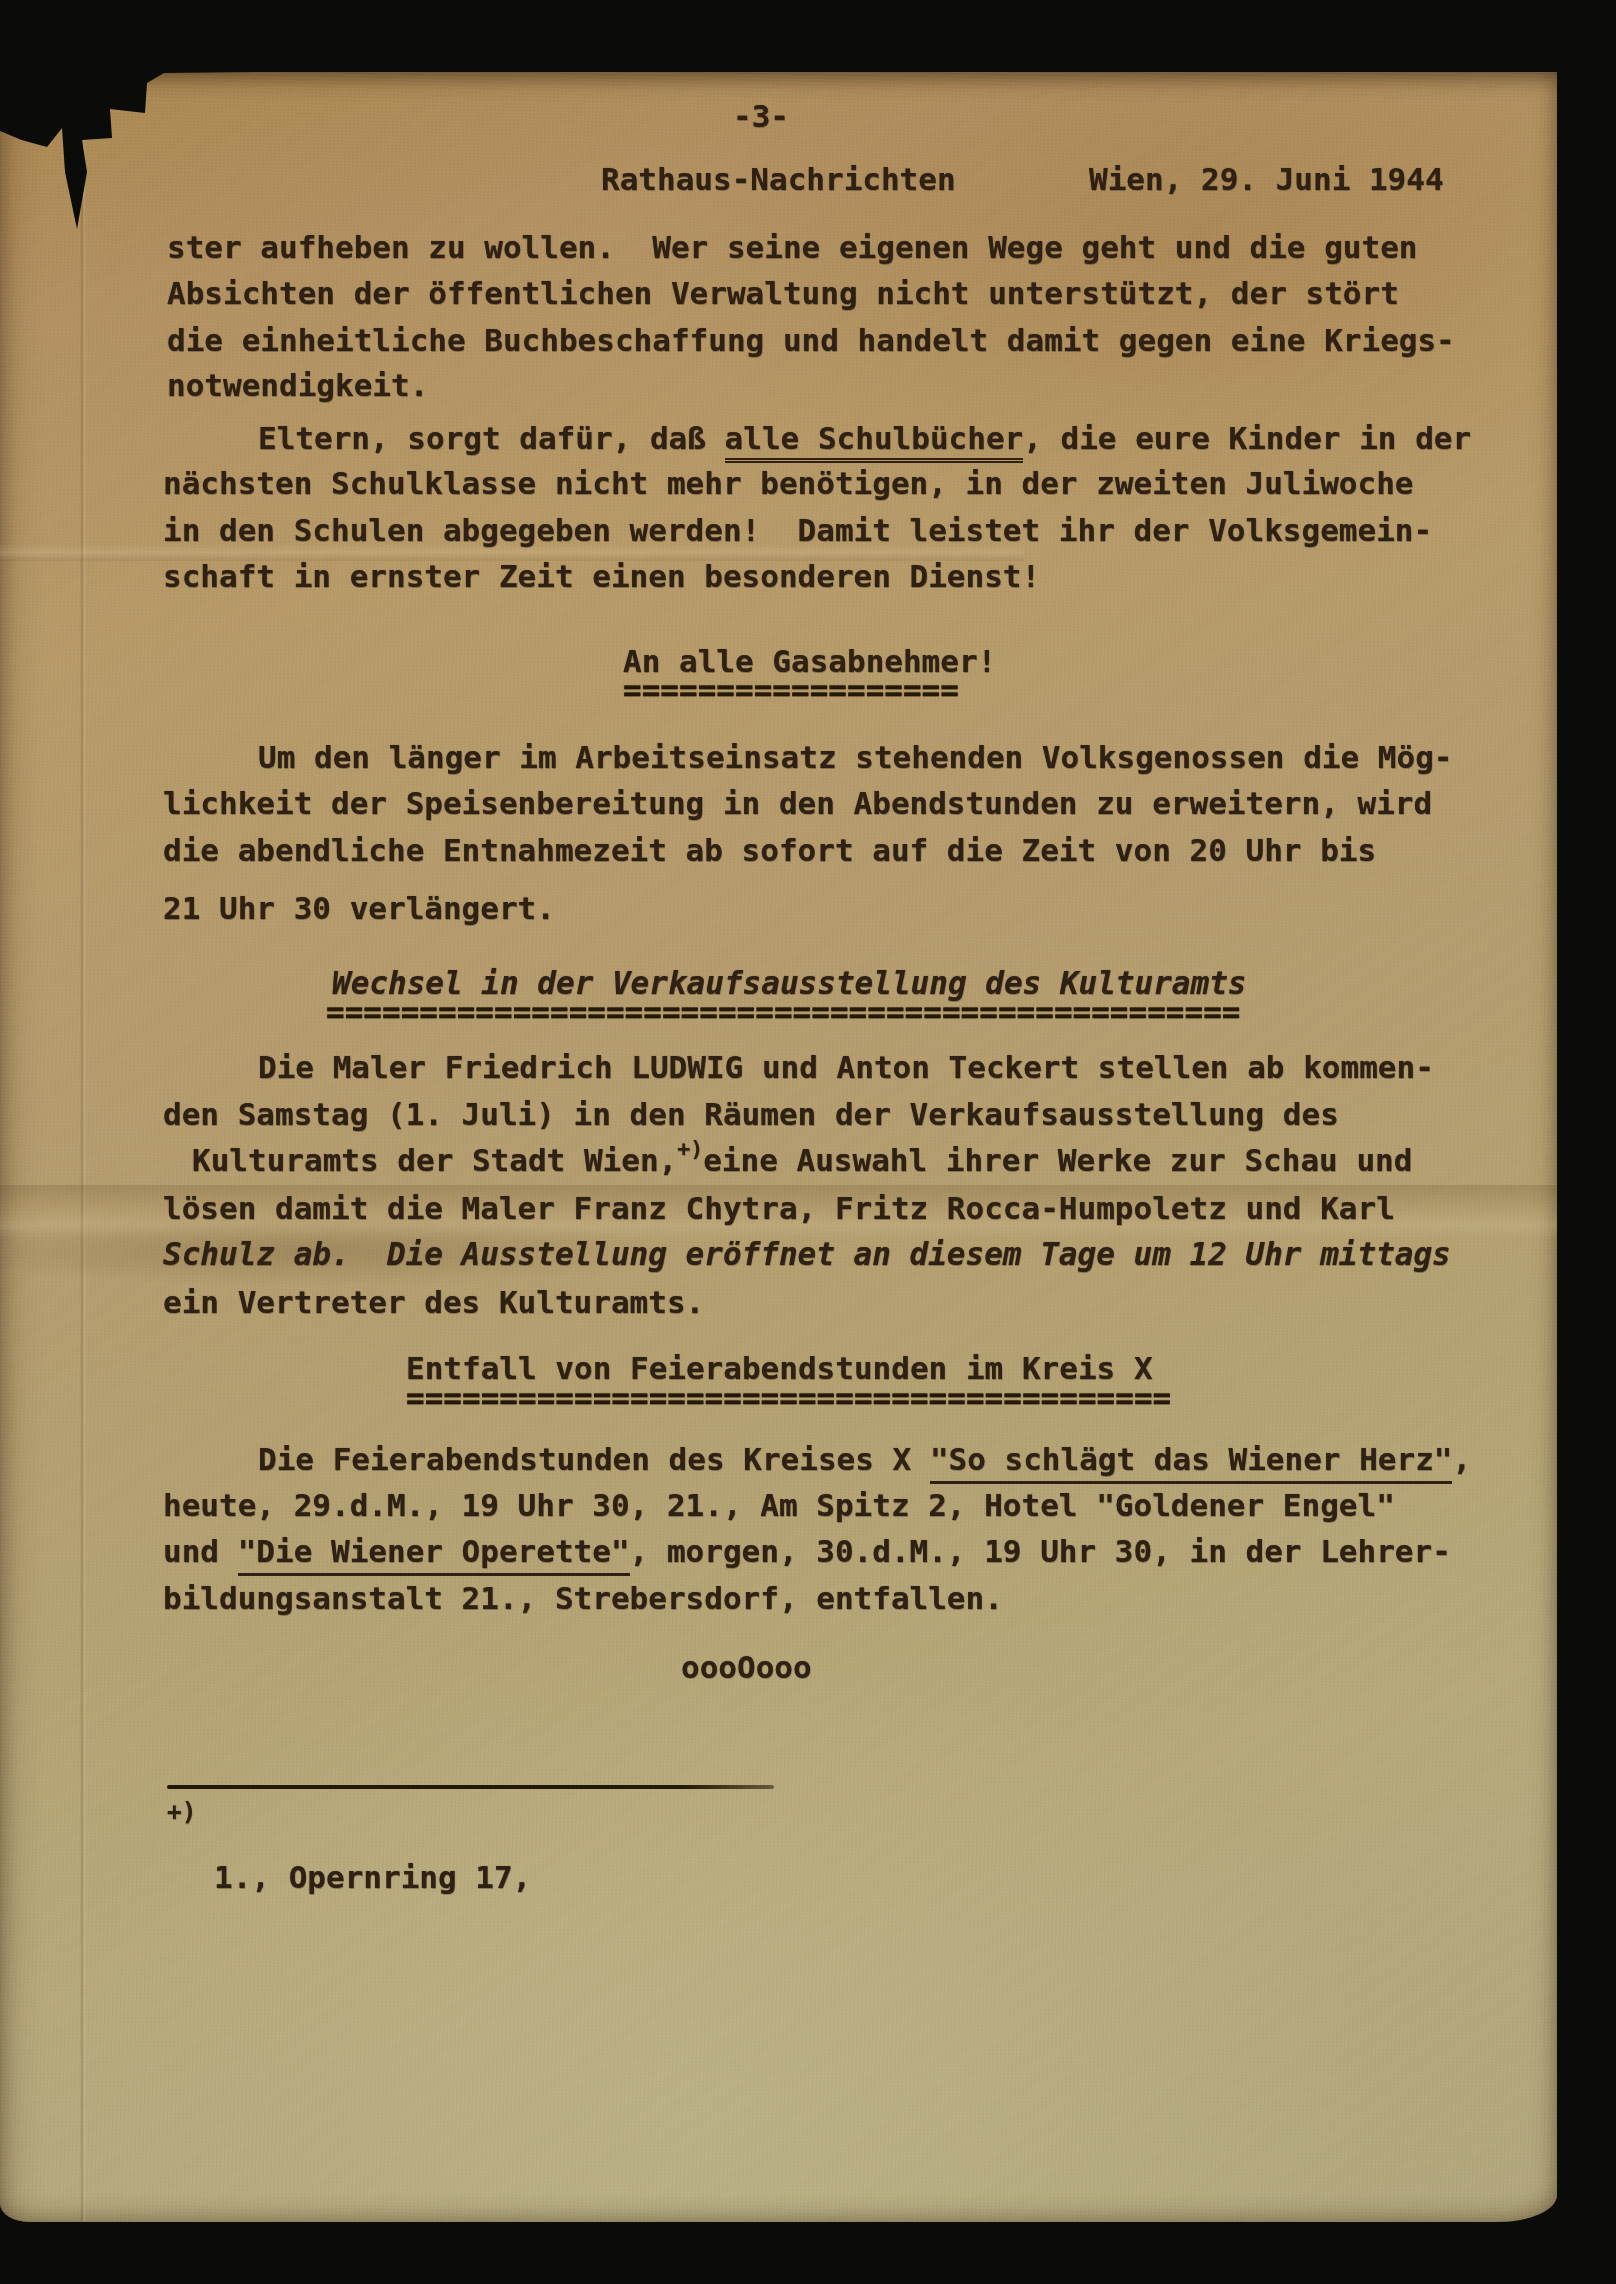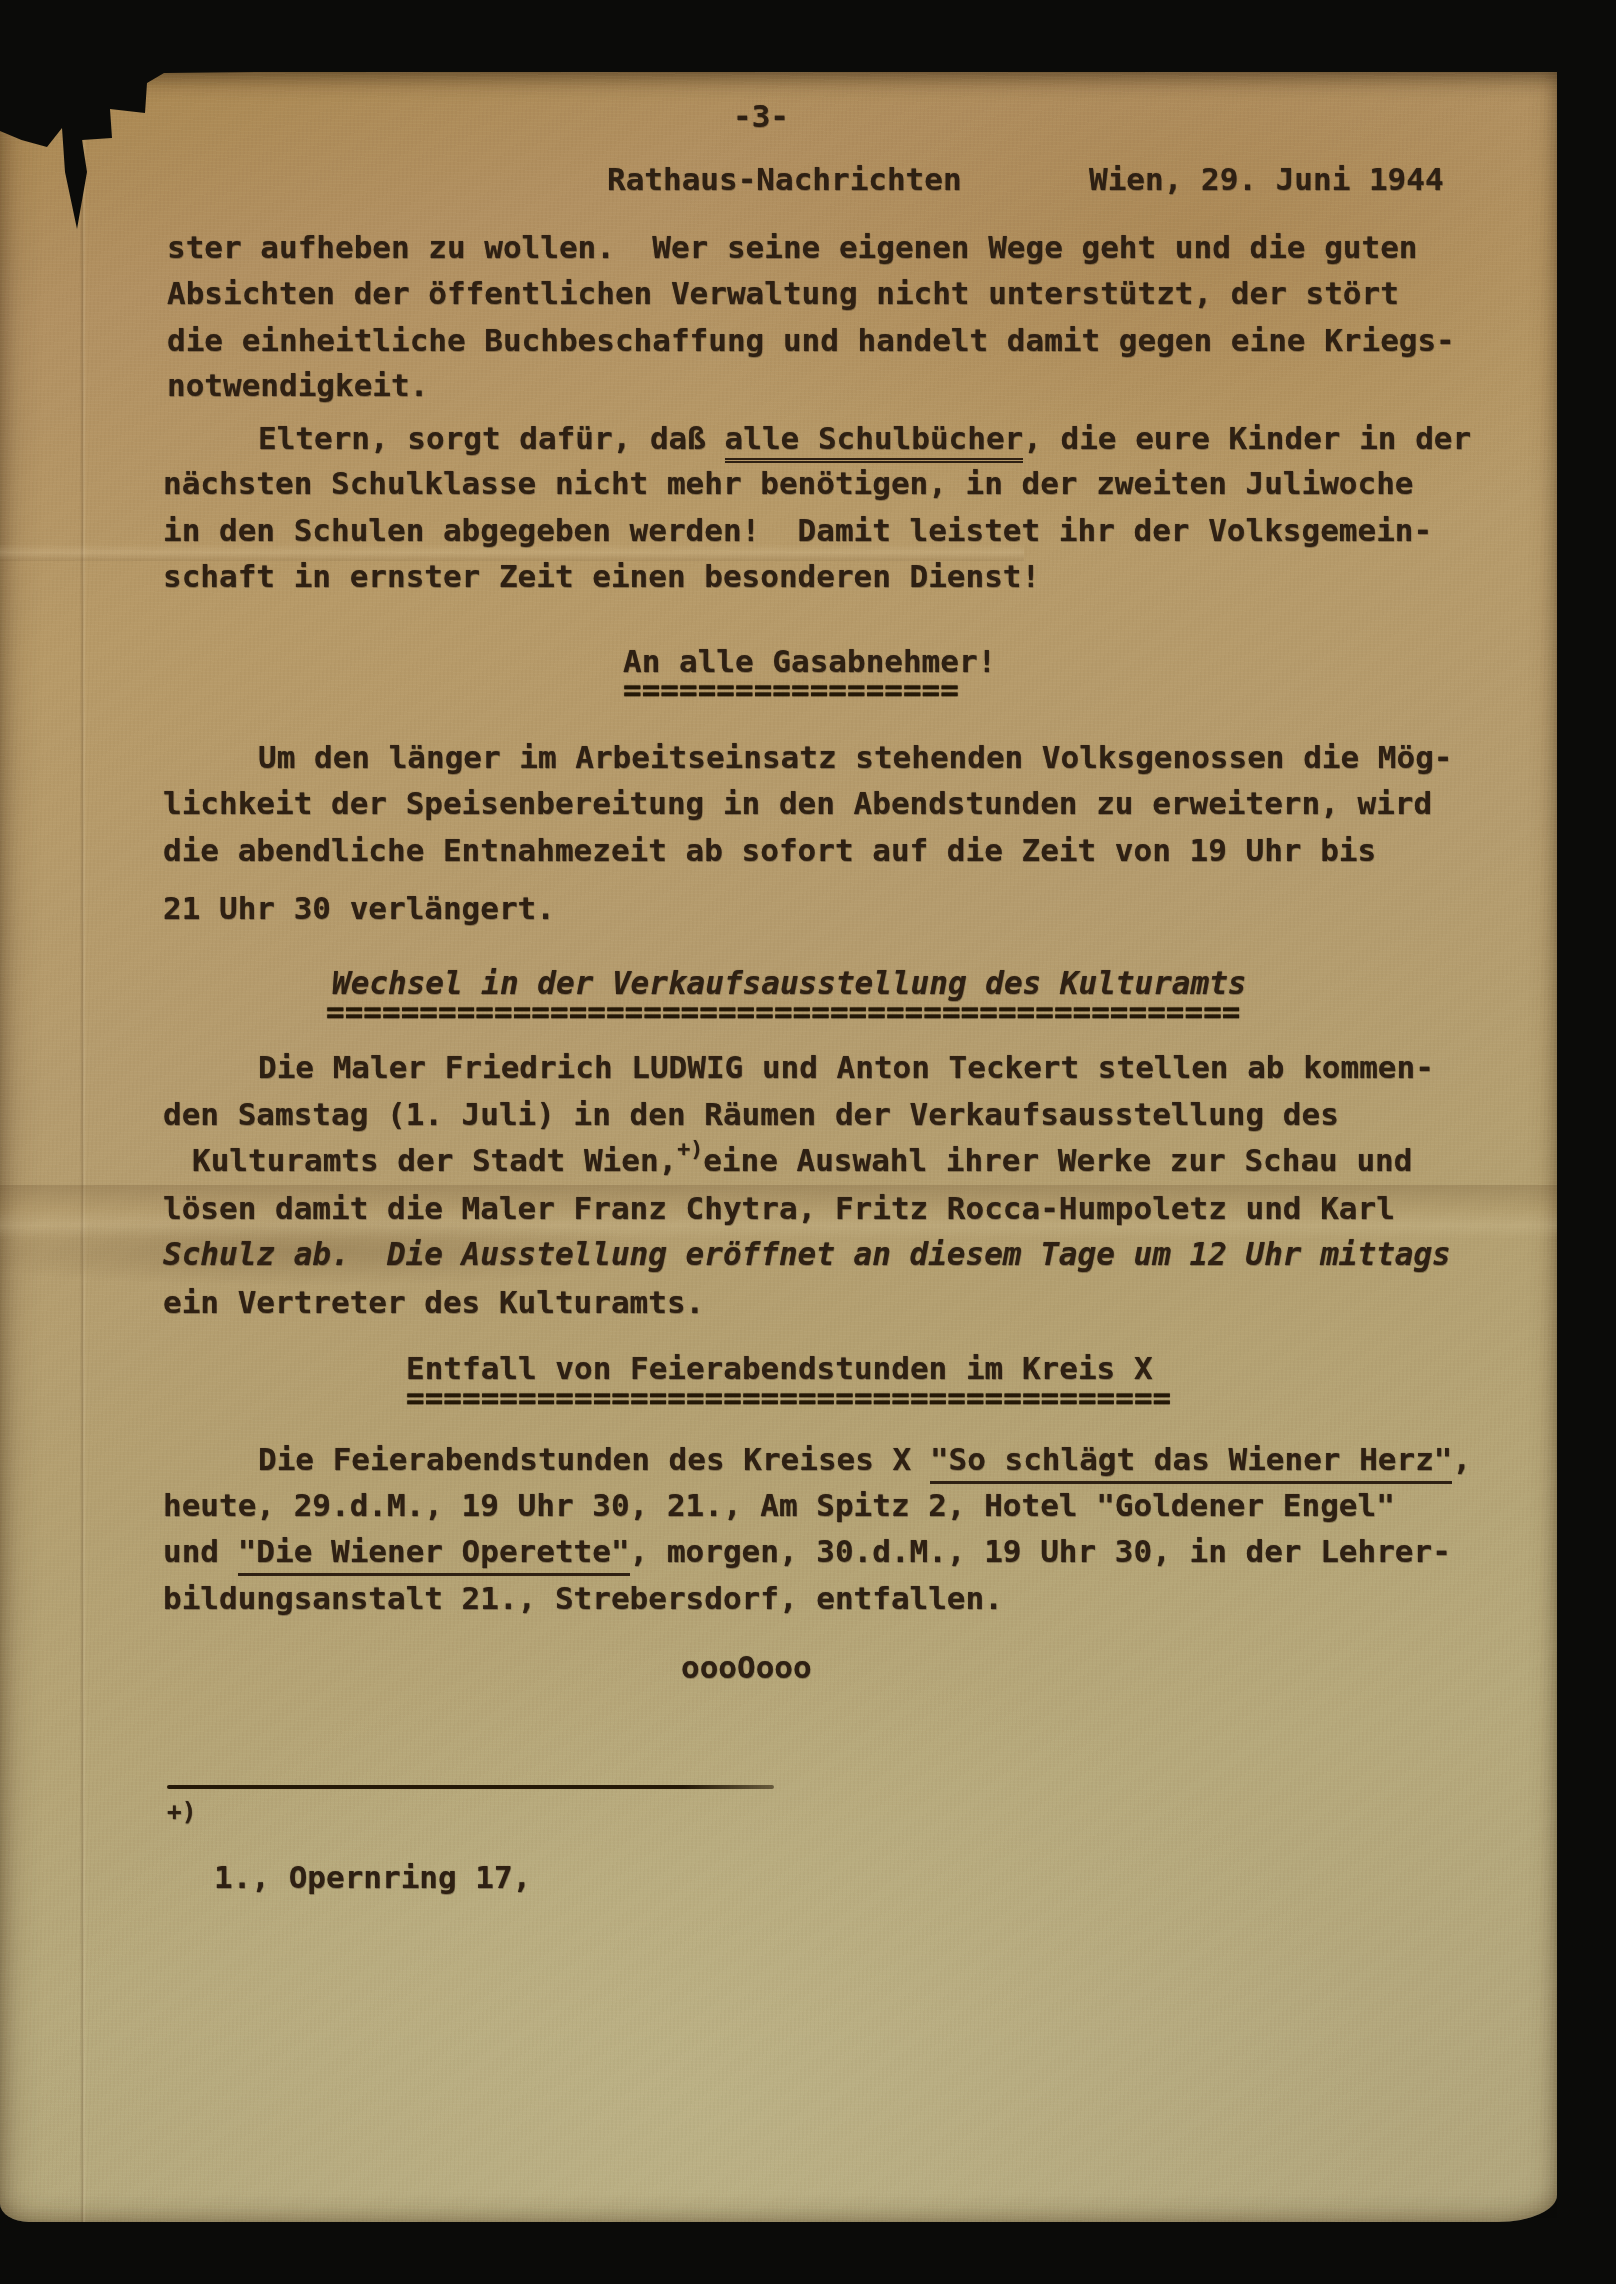--- a/index.html
+++ b/index.html
@@ -65,21 +65,21 @@
   .equals{color:#241807;text-shadow:0 0 1px rgba(36,24,7,0.8),0 1px 0 rgba(36,24,7,0.35);}
   .u-double{border-bottom:5.4px double #2e2013;padding-bottom:1.5px;}
   .u-thick{border-bottom:3.4px solid #2e2013;padding-bottom:4.4px;}
   .fnmark-inline{font-size:21.5px;position:relative;top:-14.6px;}
   #rule-footnote{position:absolute;left:167px;top:1785px;width:607px;height:4.4px;
     background:linear-gradient(to right,#241807 85%,rgba(36,24,7,0.55));border-radius:2px;}
   #footnote-mark{font-size:24.4px;}
 
   
   #pnum{left:733px;top:100px;}
-  #mast{left:601px;top:163px;margin-left:6px;}
+  #mast{left:601px;top:163px;}
   #date{left:1089px;top:163px;}
 
   #p1l1{left:167px;top:231px;} #p1l2{left:167px;top:277px;}
   #p1l3{left:167px;top:324px;} #p1l4{left:167px;top:369px;}
 
   #p2l1{left:258px;top:422px;} #p2l2{left:163px;top:467px;}
   #p2l3{left:163px;top:514px;} #p2l4{left:163px;top:560px;}
 
   #h1t{left:623px;top:645px;} #h1u{left:623px;top:673px;}
 
@@ -134,21 +134,21 @@
 <div class="tline" id="p2l1"><span>Eltern, sorgt dafür, daß </span><span class="u-double">alle Schulbücher</span><span>, die eure Kinder in der</span></div>
 <div class="tline" id="p2l2">nächsten Schulklasse nicht mehr benötigen, in der zweiten Juliwoche</div>
 <div class="tline" id="p2l3">in den Schulen abgegeben werden!  Damit leistet ihr der Volksgemein-</div>
 <div class="tline" id="p2l4">schaft in ernster Zeit einen besonderen Dienst!</div>
 
 <div class="tline heading" id="h1t">An alle Gasabnehmer!</div>
 <div class="tline equals" id="h1u">==================</div>
 
 <div class="tline" id="p3l1">Um den länger im Arbeitseinsatz stehenden Volksgenossen die Mög-</div>
 <div class="tline" id="p3l2">lichkeit der Speisenbereitung in den Abendstunden zu erweitern, wird</div>
-<div class="tline" id="p3l3">die abendliche Entnahmezeit ab sofort auf die Zeit von 19 Uhr bis</div>
+<div class="tline" id="p3l3">die abendliche Entnahmezeit ab sofort auf die Zeit von 20 Uhr bis</div>
 <div class="tline" id="p3l4">21 Uhr 30 verlängert.</div>
 
 <div class="tline heading" id="h2t">Wechsel in der Verkaufsausstellung des Kulturamts</div>
 <div class="tline equals" id="h2u">=================================================</div>
 
 <div class="tline" id="p4l1">Die Maler Friedrich LUDWIG und Anton Teckert stellen ab kommen-</div>
 <div class="tline" id="p4l2">den Samstag (1. Juli) in den Räumen der Verkaufsausstellung des</div>
 <div class="tline" id="p4l3"><span>Kulturamts der Stadt Wien,</span><span class="fnmark-inline">+)</span><span>eine Auswahl ihrer Werke zur Schau und</span></div>
 <div class="tline" id="p4l4">lösen damit die Maler Franz Chytra, Fritz Rocca-Humpoletz und Karl</div>
 <div class="tline" id="p4l5">Schulz ab.  Die Ausstellung eröffnet an diesem Tage um 12 Uhr mittags</div>

